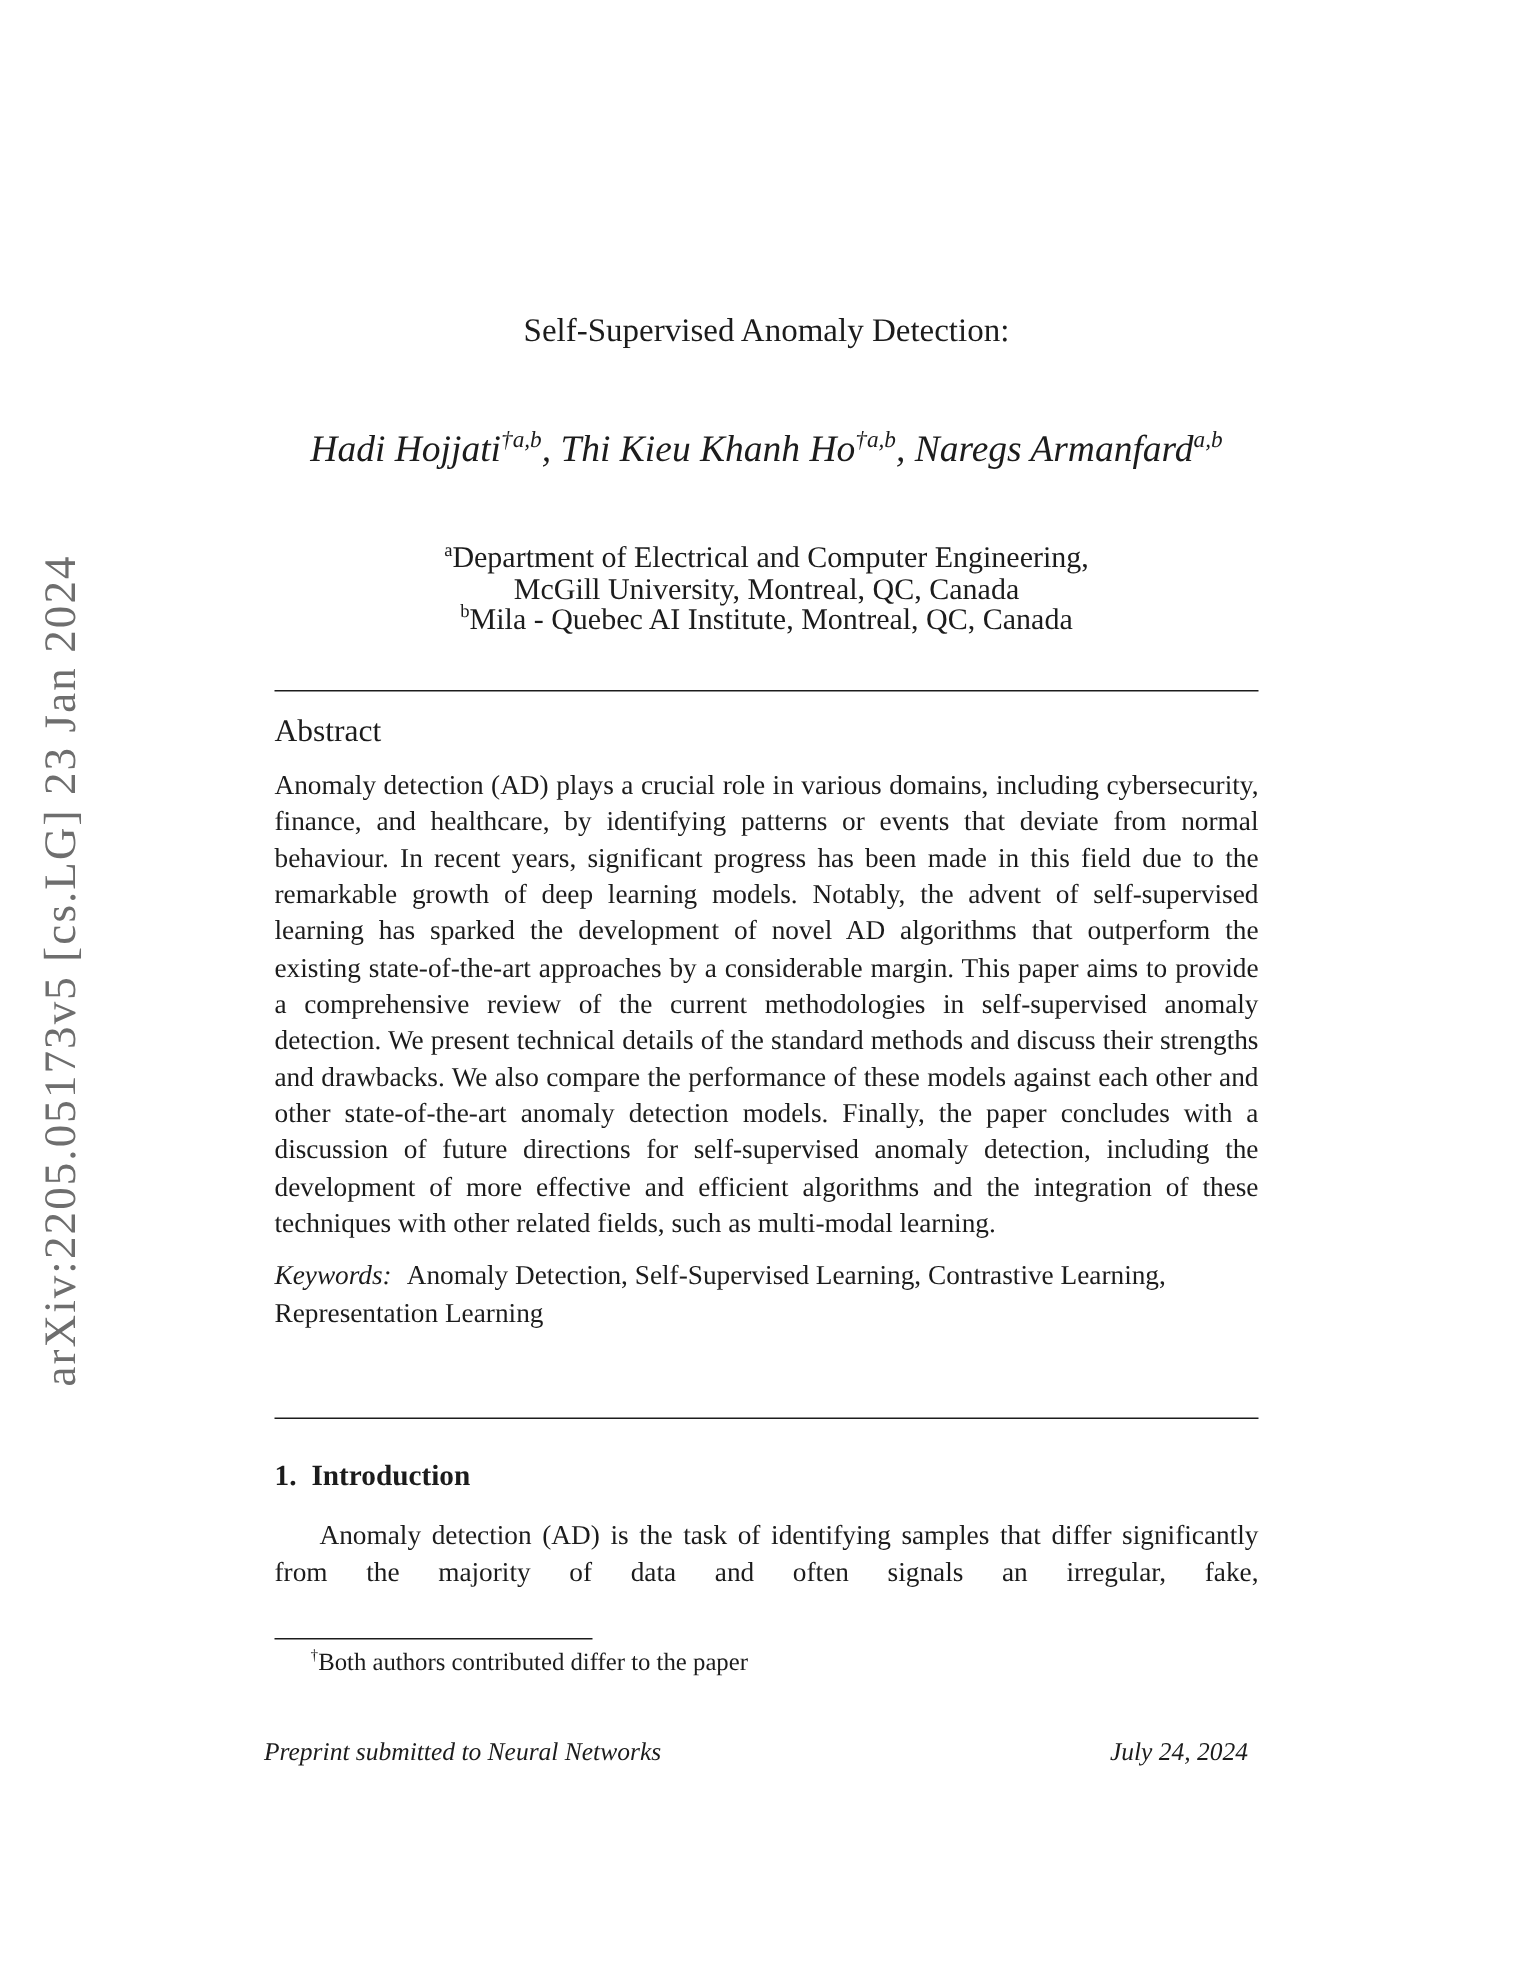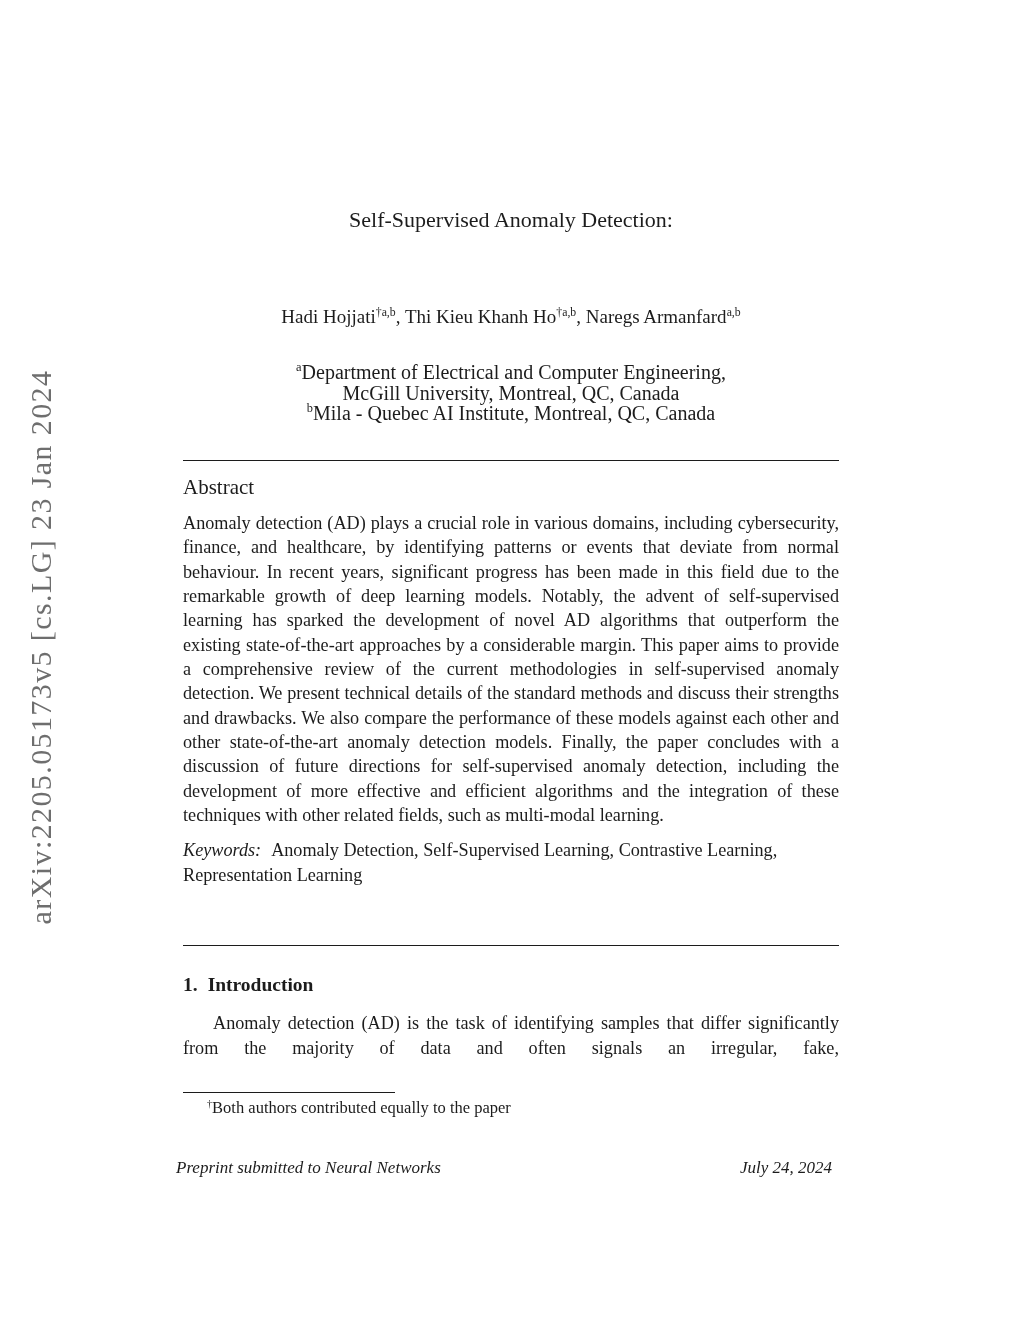--- a/index.html
+++ b/index.html
@@ -32,24 +32,25 @@
     top: 201px;
     width: 656px;
     text-align: center;
     font-size: 22px;
     font-weight: normal;
     line-height: 37px;
   }
   .authors {
     position: absolute;
     left: 183px;
-    top: 306px;
+    top: 286px;
     width: 656px;
     text-align: center;
-    font-size: 19px;
+    font-size: 25px;
+    font-style: italic;
   }
   sup { font-size: 0.62em; vertical-align: super; line-height: 0; }
   .affiliations {
     position: absolute;
     left: 183px;
     top: 362px;
     width: 656px;
     text-align: center;
     font-size: 20px;
     line-height: 20.5px;
@@ -167,21 +168,21 @@
 
   <h2 class="section-heading">
     <span class="section-number">1.</span><span>Introduction</span>
   </h2>
 
   <p class="intro-paragraph">Anomaly detection (AD) is the task of identifying samples that differ significantly from the majority of data and often signals an irregular, fake,</p>
 
   <hr class="footnote-rule">
 
   <p class="footnote">
-    <sup>†</sup><span>Both authors contributed equally to the paper</span>
+    <sup>†</sup><span>Both authors contributed differ to the paper</span>
   </p>
 
   <div class="page-footer">
     <span>Preprint submitted to Neural Networks</span>
     <span>July 24, 2024</span>
   </div>
 
 </div>
 
 </body></html>

